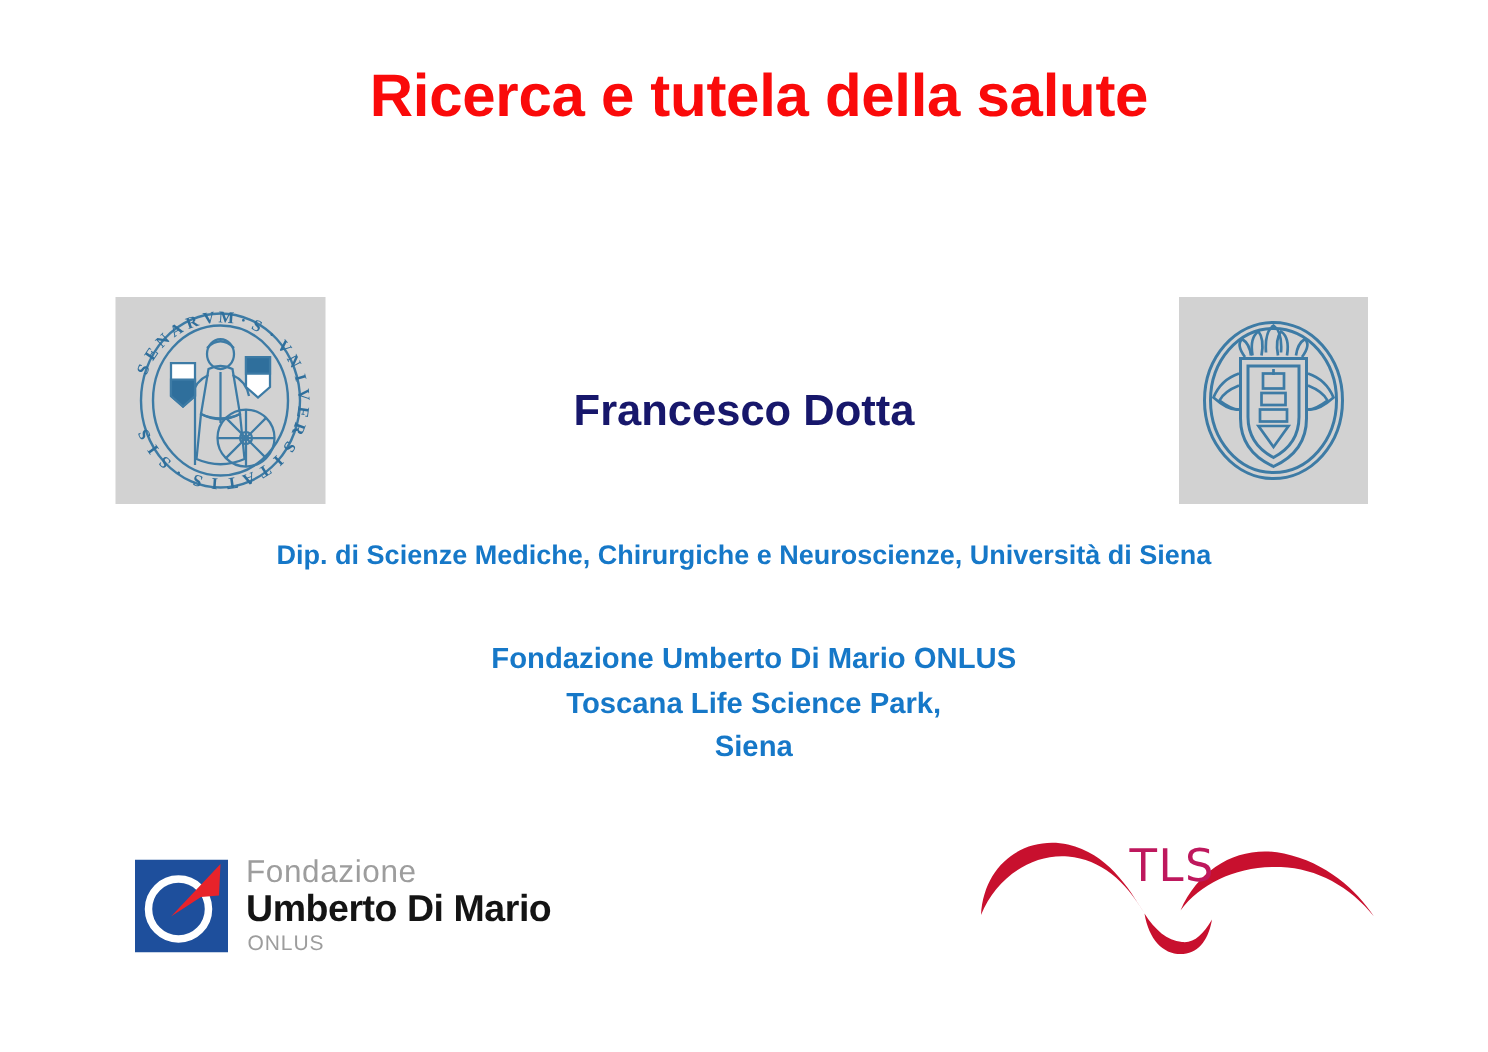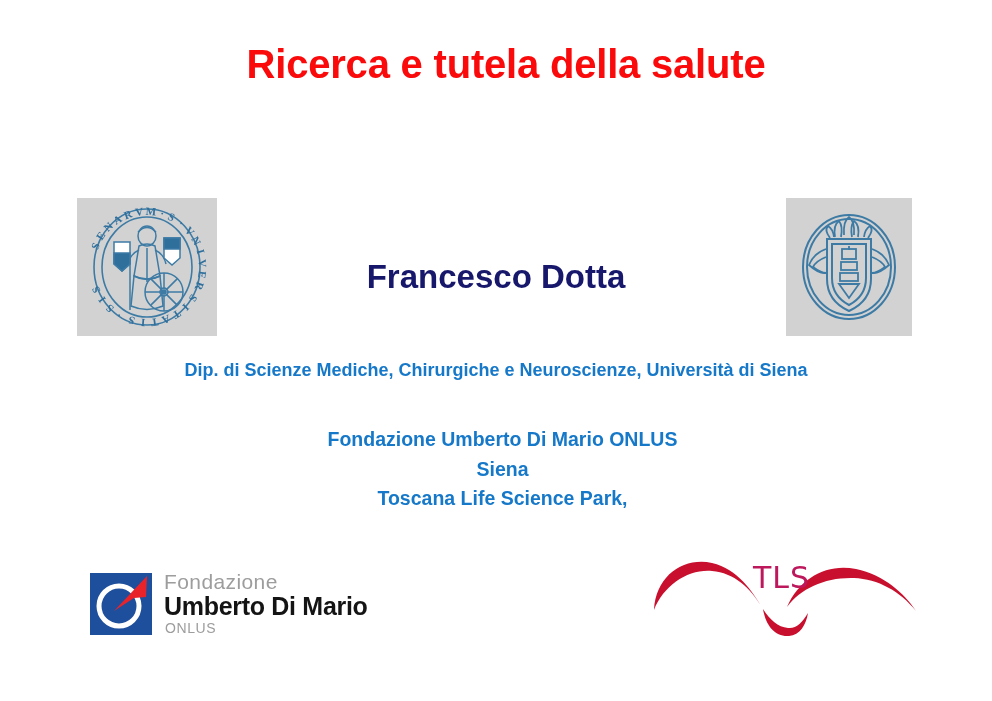--- a/index.html
+++ b/index.html
@@ -60,21 +60,21 @@
   }
 
   
   .author {
     position: absolute;
     top: 258px;
     left: 246px;
     width: 500px;
     text-align: center;
     color: #17176b;
-    font-size: 33px;
+    font-size: 29px;
     font-weight: bold;
     white-space: nowrap;
   }
 
   
   .affiliation {
     position: absolute;
     top: 360px;
     left: 0;
     width: 992px;
@@ -288,22 +288,22 @@
         <path d="M78 44 q12 4 17 16 q-10 9 -17 8"></path>
         <path d="M78 52 q10 4 13 10 q-8 6 -13 6"></path>
       </g>
     </svg>
   </div>
 
   <div class="affiliation">Dip. di Scienze Mediche, Chirurgiche e Neuroscienze, Università di Siena</div>
 
   <div class="foundation">
     <div>Fondazione Umberto Di Mario ONLUS</div>
+    <div>Toscana Life Science Park,</div>
     <div>Siena</div>
-    <div>Toscana Life Science Park,</div>
   </div>
 
   <div class="fudm-logo">
     <div class="fudm-mark">
       <svg width="62" height="62" viewBox="0 0 62 62">
         <rect x="0" y="0" width="62" height="62" fill="#1e4f9c"></rect>
         <circle cx="29" cy="33" r="20" fill="none" stroke="#ffffff" stroke-width="5"></circle>
         <path d="M24 38 L57 3 L56 24 L44 25 Z" fill="#e8232a"></path>
       </svg>
     </div>

